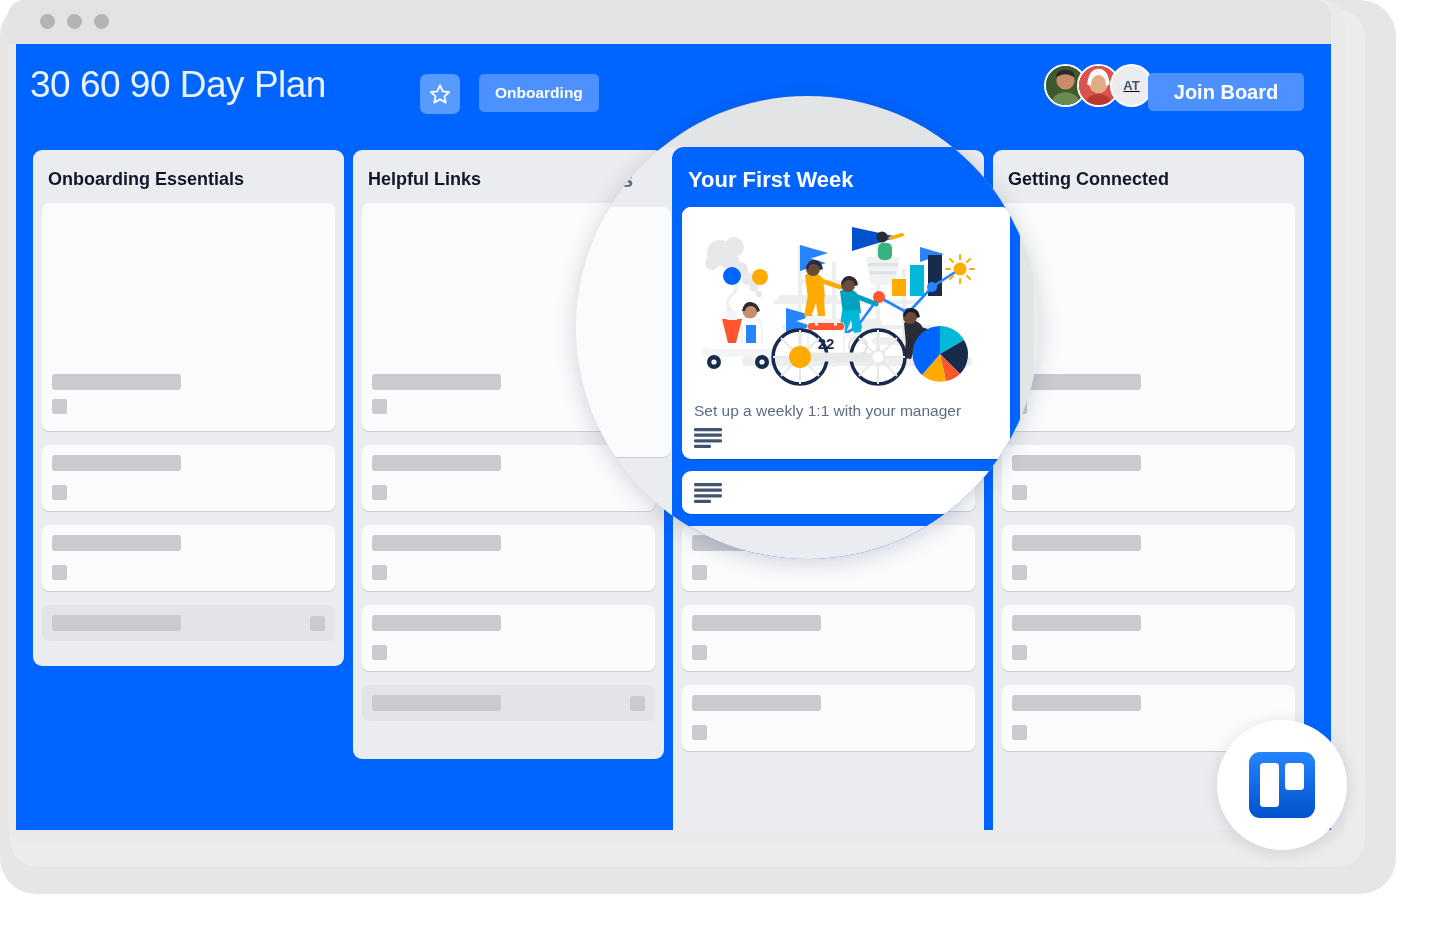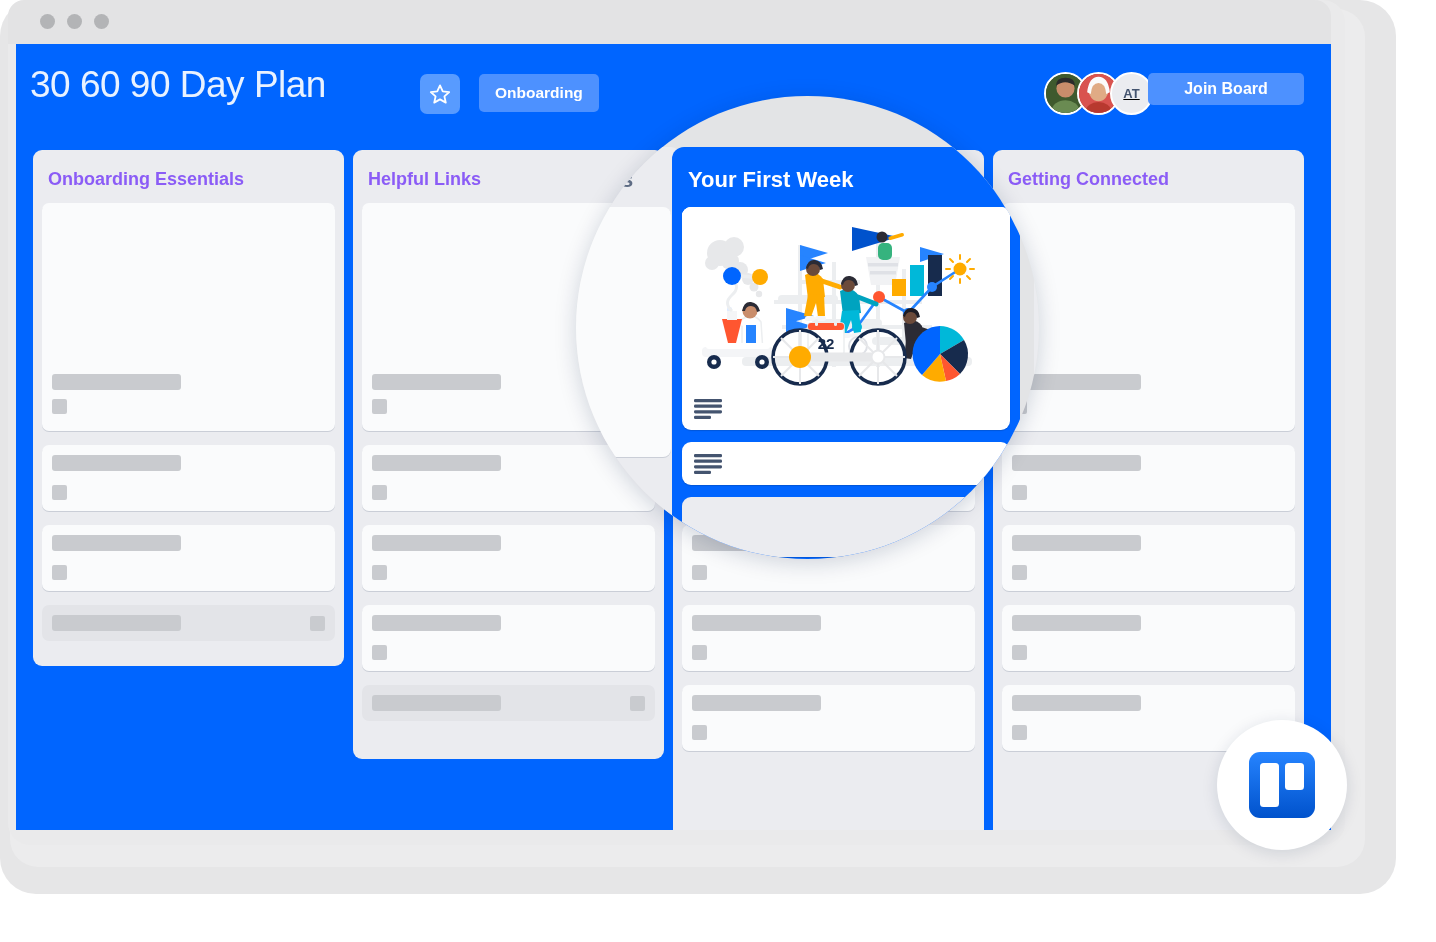--- a/index.html
+++ b/index.html
@@ -66,62 +66,62 @@
     position: absolute; top: 30px; height: 38px;
     background: #4d91ff; border-radius: 5px;
     display: flex; align-items: center; justify-content: center;
     padding: 0 16px;
     color: #ffffff; font-size: 15.5px; font-weight: 600;
     cursor: pointer; white-space: nowrap;
   }
   #pill-visibility { left: 593px; }
 
   #avatar-group {
-    position: absolute; left: 1028px; top: 28px;
+    position: absolute; left: 1028px; top: 20px;
     display: flex;
     text-decoration: underline;
   }
   .avatar {
     width: 43px; height: 43px; border-radius: 50%;
     border: 2px solid #ffffff;
     margin-left: -10px;
     overflow: hidden; position: relative;
     display: flex; align-items: center; justify-content: center;
   }
   .avatar:first-child { margin-left: 0; }
   #avatar-1 { background: #4e6b3f; }
   #avatar-2 { background: #b8392f; }
   #avatar-3 { background: #ebecf0; color: #44546f; font-size: 13px; font-weight: 700; }
 
   #join-board-button {
     position: absolute; left: 1132px; top: 29px;
-    width: 156px; height: 32px;
+    width: 156px; height: 38px;
     background: #4d91ff; border-radius: 5px;
-    color: #ffffff; font-size: 16px; font-weight: 600;
+    color: #ffffff; font-size: 20px; font-weight: 600;
     display: flex; align-items: center; justify-content: center;
     cursor: pointer;
   }
 
   
   #lists-area { position: absolute; left: 0; top: 106px; width: 100%; bottom: 0; }
   .list {
     position: absolute; top: 0;
     width: 311px;
     background: #ebecf0;
     border-radius: 9px;
     padding: 0 9px;
     overflow: hidden;
   }
   #list-0 { left: 17px;  height: 516px; }
   #list-1 { left: 337px; height: 609px; }
   #list-2 { left: 657px; height: 700px; }
   #list-3 { left: 977px; height: 700px; }
 
   .list-title {
-    font-size: 18px; font-weight: 700; color: #8b5cf6;
+    font-size: 18px; font-weight: 700; color: #0f172a;
     padding: 19px 6px 13px 6px;
   }
   .card {
     background: #fafbfc;
     border-radius: 7px;
     box-shadow: 0 1px 0 rgba(9,30,66,0.14);
     margin-bottom: 14px;
     padding: 10px 10px 11px 10px;
     position: relative;
     cursor: pointer;
@@ -540,20 +540,21 @@
 
             <g transform="translate(258,147)">
               <path d="M0 0 L0 -28 A28 28 0 0 1 24 -14 Z" fill="#00b8d9"></path>
               <path d="M0 0 L24 -14 A28 28 0 0 1 20 20 Z" fill="#172b4d"></path>
               <path d="M0 0 L20 20 A28 28 0 0 1 6 27 Z" fill="#ff5630"></path>
               <path d="M0 0 L6 27 A28 28 0 0 1 -18 21 Z" fill="#ffab00"></path>
               <path d="M0 0 L-18 21 A28 28 0 0 1 0 -28 Z" fill="#0065ff"></path>
             </g>
           </svg>
 
+          <div class="mag-card-title">Set up a weekly 1:1 with your manager</div>
           <div class="mag-desc-icon">
             <svg class="desc-icon" width="28" height="20" viewBox="0 0 28 20">
               <rect x="0" y="0" width="28" height="3.2" rx="1.3" fill="#44546f"></rect>
               <rect x="0" y="5.6" width="28" height="3.2" rx="1.3" fill="#44546f"></rect>
               <rect x="0" y="11.2" width="28" height="3.2" rx="1.3" fill="#44546f"></rect>
               <rect x="0" y="16.8" width="17" height="3.2" rx="1.3" fill="#44546f"></rect>
             </svg>
           </div>
         </div>
 

